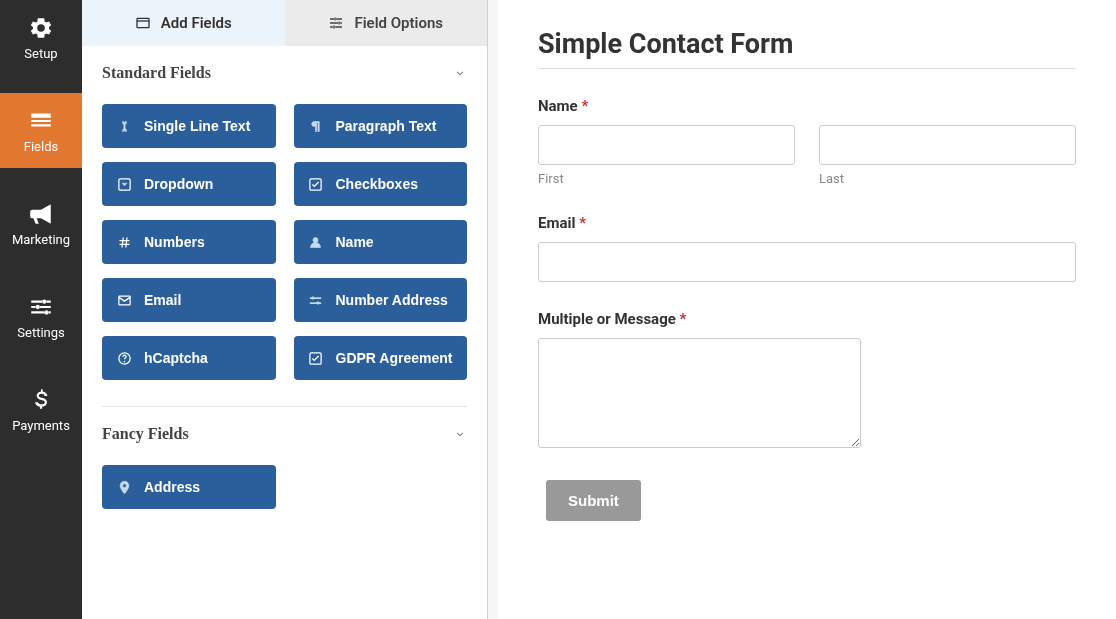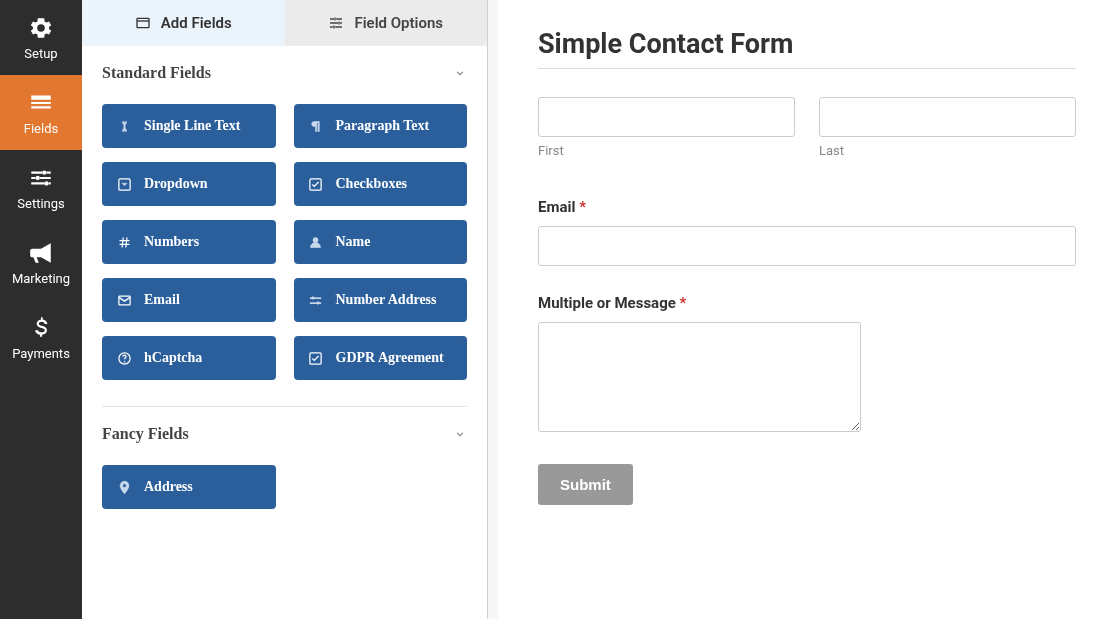--- a/index.html
+++ b/index.html
@@ -1,54 +1,54 @@
 <!DOCTYPE html>
 <html><head>
 <meta charset="utf-8">
 <style>
 * { box-sizing: border-box; margin: 0; padding: 0; }
 body { font-family: -apple-system, BlinkMacSystemFont, "Segoe UI", Roboto, sans-serif; display: flex; width: 1116px; height: 619px; overflow: hidden; background: #fff; }
 
 
-.nav { width: 82px; background: #2d2d2d; display: flex; flex-direction: column; }
+.nav { width: 82px; background: #2d2d2d; display: flex; flex-direction: column; gap: 18px; }
 .nav-item { display: flex; flex-direction: column; align-items: center; justify-content: center; height: 75px; color: #fff; font-size: 13px; cursor: pointer; }
 .nav-item.active { background: #e27730; }
 .nav-item .icon { width: 28px; height: 28px; display: flex; align-items: center; justify-content: center; margin-bottom: 4px; }
 .nav-item svg { fill: #fff; }
 
 
 .panel { width: 406px; background: #fff; border-right: 1px solid #d0d0d0; display: flex; flex-direction: column; overflow-y: auto; }
 .tabs { display: flex; height: 46px; }
 .tab { flex: 1; display: flex; align-items: center; justify-content: center; gap: 10px; font-size: 15px; font-weight: 600; color: #444; cursor: pointer; background: #ebebeb; }
 .tab.active { background: #ecf4fb; color: #333; }
 .tab .icon { width: 16px; height: 16px; }
 .tab svg { fill: #777; }
 .section-header { display: flex; align-items: center; justify-content: space-between; padding: 18px 20px 10px; font-size: 16px; font-weight: 700; color: #444; cursor: pointer; font-family: Liberation Serif, serif; }
 .section-header .chev { width: 14px; height: 14px; }
 .divider { border: none; border-top: 1px solid #e5e5e5; margin: 12px 20px 0; }
 
 .field-grid { display: grid; grid-template-columns: 1fr 1fr; gap: 14px 18px; padding: 12px 20px 14px; }
-.field-btn { background: #2b5f9c; color: #fff; border: none; border-radius: 4px; height: 44px; display: flex; align-items: center; padding: 0 14px; gap: 12px; font-size: 14px; font-weight: 600; cursor: pointer; text-align: left; font-family: Liberation Serif, serif; }
+.field-btn { background: #2b5f9c; color: #fff; border: none; border-radius: 4px; height: 44px; display: flex; align-items: center; padding: 0 14px; gap: 12px; font-size: 14px; font-weight: 600; cursor: pointer; text-align: left; }
 .field-btn .icon { width: 16px; height: 16px; flex-shrink: 0; display: flex; align-items: center; justify-content: center; }
 .field-btn svg { fill: #c9d9ec; }
 
 
 .preview { flex: 1; background: #f7f7f7; padding: 0 0 0 10px; display: flex; }
 .preview-inner { background: #fff; flex: 1; padding: 28px 40px; overflow-y: auto; }
 .form-title { font-size: 27px; font-weight: 700; color: #333; margin-bottom: 8px; }
 .title-underline { border: none; border-top: 1px solid #ddd; margin-bottom: 28px; }
 .form-label { font-size: 15px; font-weight: 700; color: #333; margin-bottom: 10px; display: block; }
 .req { color: #c9302c; }
-.name-row { display: flex; gap: 24px; margin-bottom: 40px; }
+.name-row { display: flex; gap: 24px; margin-bottom: 28px; }
 .name-col { flex: 1; }
 .input { width: 100%; height: 40px; border: 1px solid #ccc; border-radius: 3px; padding: 0 10px; font-size: 14px; }
 .sublabel { font-size: 13px; color: #888; margin-top: 6px; }
 .form-group { margin-bottom: 28px; }
 .textarea { width: 60%; height: 110px; border: 1px solid #ccc; border-radius: 3px; padding: 8px 10px; font-size: 14px; resize: vertical; }
-.submit-btn { background: #999; color: #fff; border: none; border-radius: 3px; padding: 12px 22px; font-size: 15px; font-weight: 600; cursor: pointer; }
+.submit-btn { background: #999; color: #fff; border: none; border-radius: 3px; padding: 12px 22px; font-size: 15px; font-weight: 600; cursor: pointer; margin-left: 8px; }
 </style>
 </head>
 <body>
 
 <svg width="0" height="0" style="position:absolute">
 <defs>
 <symbol id="i-gear" viewBox="0 0 24 24">
         <path d="M19.4 13a7.5 7.5 0 000-2l2-1.6-2-3.4-2.4.9a7.5 7.5 0 00-1.7-1L15 3h-6l-.3 2.9a7.5 7.5 0 00-1.7 1l-2.4-.9-2 3.4L4.6 11a7.5 7.5 0 000 2l-2 1.6 2 3.4 2.4-.9a7.5 7.5 0 001.7 1L9 21h6l.3-2.9a7.5 7.5 0 001.7-1l2.4.9 2-3.4zM12 15.5A3.5 3.5 0 1115.5 12 3.5 3.5 0 0112 15.5z"></path>
       </symbol>
 <symbol id="i-form" viewBox="0 0 24 24">
@@ -147,32 +147,32 @@
     <span class="icon">
         <svg width="26" height="26">
           <use href="#i-form"></use>
         </svg>
       </span>
     <span>Fields</span>
   </div>
   <div class="nav-item">
     <span class="icon">
         <svg width="26" height="26">
+          <use href="#i-bullhorn"></use>
+        </svg>
+      </span>
+    <span>Marketing</span>
+  </div>
+  <div class="nav-item">
+    <span class="icon">
+        <svg width="26" height="26">
           <use href="#i-sliders"></use>
         </svg>
       </span>
     <span>Settings</span>
-  </div>
-  <div class="nav-item">
-    <span class="icon">
-        <svg width="26" height="26">
-          <use href="#i-bullhorn"></use>
-        </svg>
-      </span>
-    <span>Marketing</span>
   </div>
   <div class="nav-item">
     <span class="icon">
         <svg width="26" height="26">
           <use href="#i-dollar"></use>
         </svg>
       </span>
     <span>Payments</span>
   </div>
 </nav>
@@ -301,20 +301,23 @@
       </button>
     </div>
 </aside>
 
 <main class="preview">
   <div class="preview-inner">
     <h1 class="form-title">Simple Contact Form</h1>
     <hr class="title-underline">
 
     <div class="form-group">
+      <label class="form-label">
+        <span>Name</span> <span class="req">*</span>
+      </label>
       <div class="name-row">
         <div class="name-col">
           <input class="input" type="text" style="">
           <div class="sublabel">First</div>
         </div>
         <div class="name-col">
           <input class="input" type="text" style="">
           <div class="sublabel">Last</div>
         </div>
       </div>

